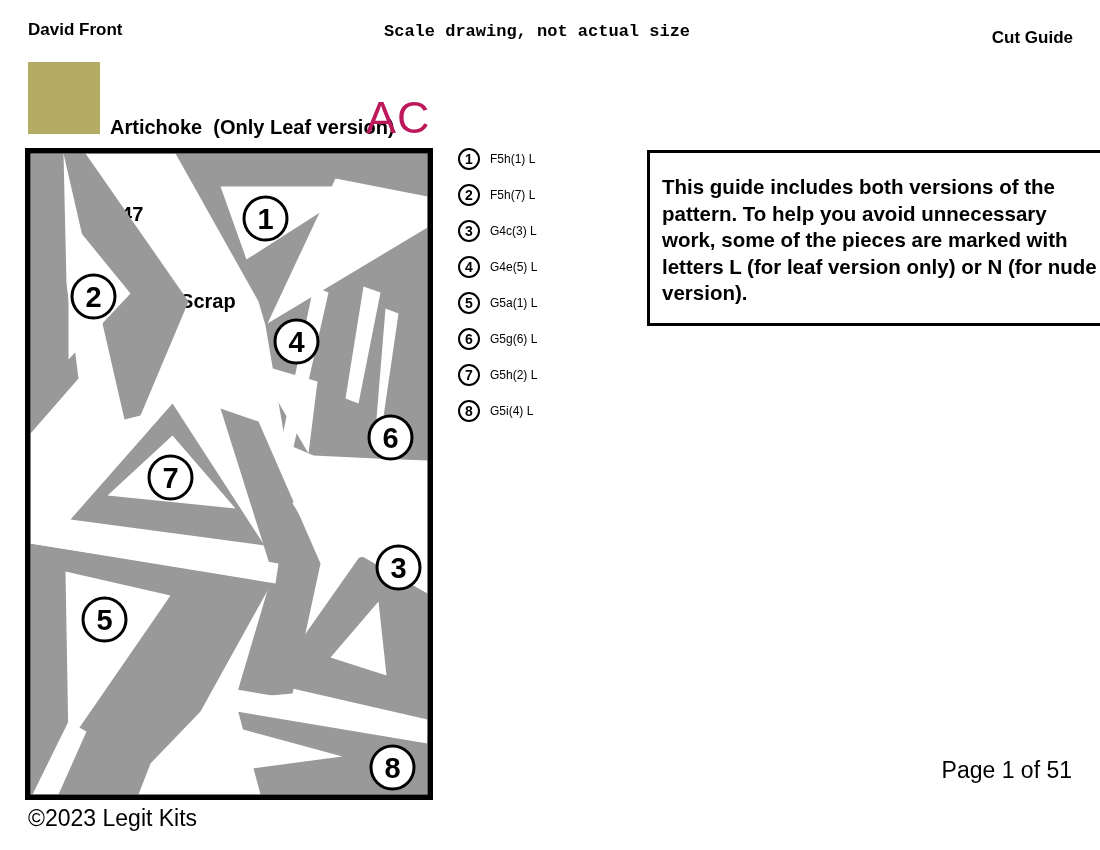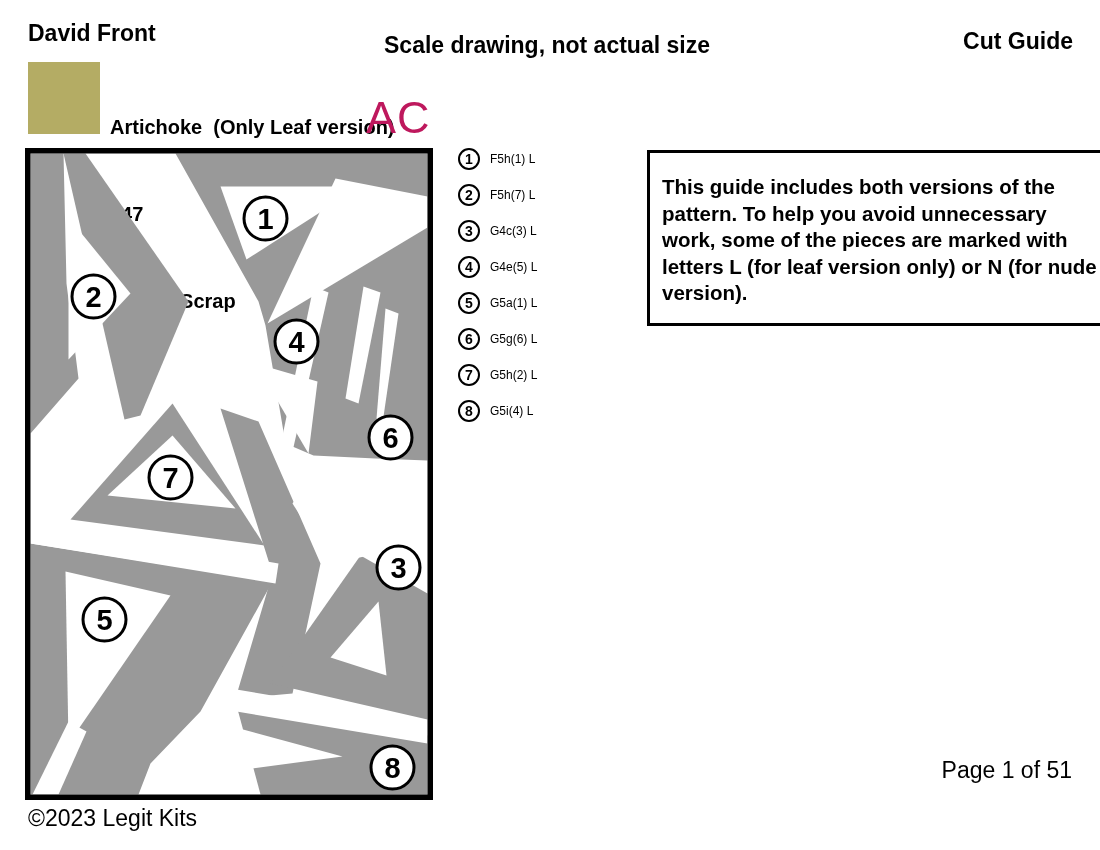--- a/index.html
+++ b/index.html
@@ -1,23 +1,23 @@
 <!DOCTYPE html>
 <html><head>
 <meta charset="utf-8">
 <style>
   html,body{margin:0;padding:0;background:#ffffff;}
   body{
     width:1100px;height:850px;position:relative;overflow:hidden;
     font-family:"Liberation Sans", sans-serif;color:#000;
   }
   .abs{position:absolute;}
-  .hdr{font-size:23px;font-weight:bold;white-space:pre;}
+  .hdr{font-size:17px;font-weight:bold;white-space:pre;}
   #hdr-left{left:28px;top:20px;}
-  #hdr-center{left:384px;top:32px;}
+  #hdr-center{left:384px;top:22px;font-family:Liberation Mono, monospace;}
   #hdr-right{right:27px;top:28px;}
 
   #swatch{left:28px;top:62px;width:72px;height:72px;}
   #fabric-lines{left:110px;top:55px;font-size:20px;font-weight:bold;line-height:29px;white-space:pre;}
   #fabric-initials{left:366px;top:92px;font-size:45px;color:#be185d;letter-spacing:1px;}
 
   #diagram{left:25px;top:148px;}
   .g{fill:#999999;stroke:none;}
   .w{fill:#ffffff;stroke:none;}
   .marker circle{fill:#ffffff;stroke:#000;stroke-width:3px;}

